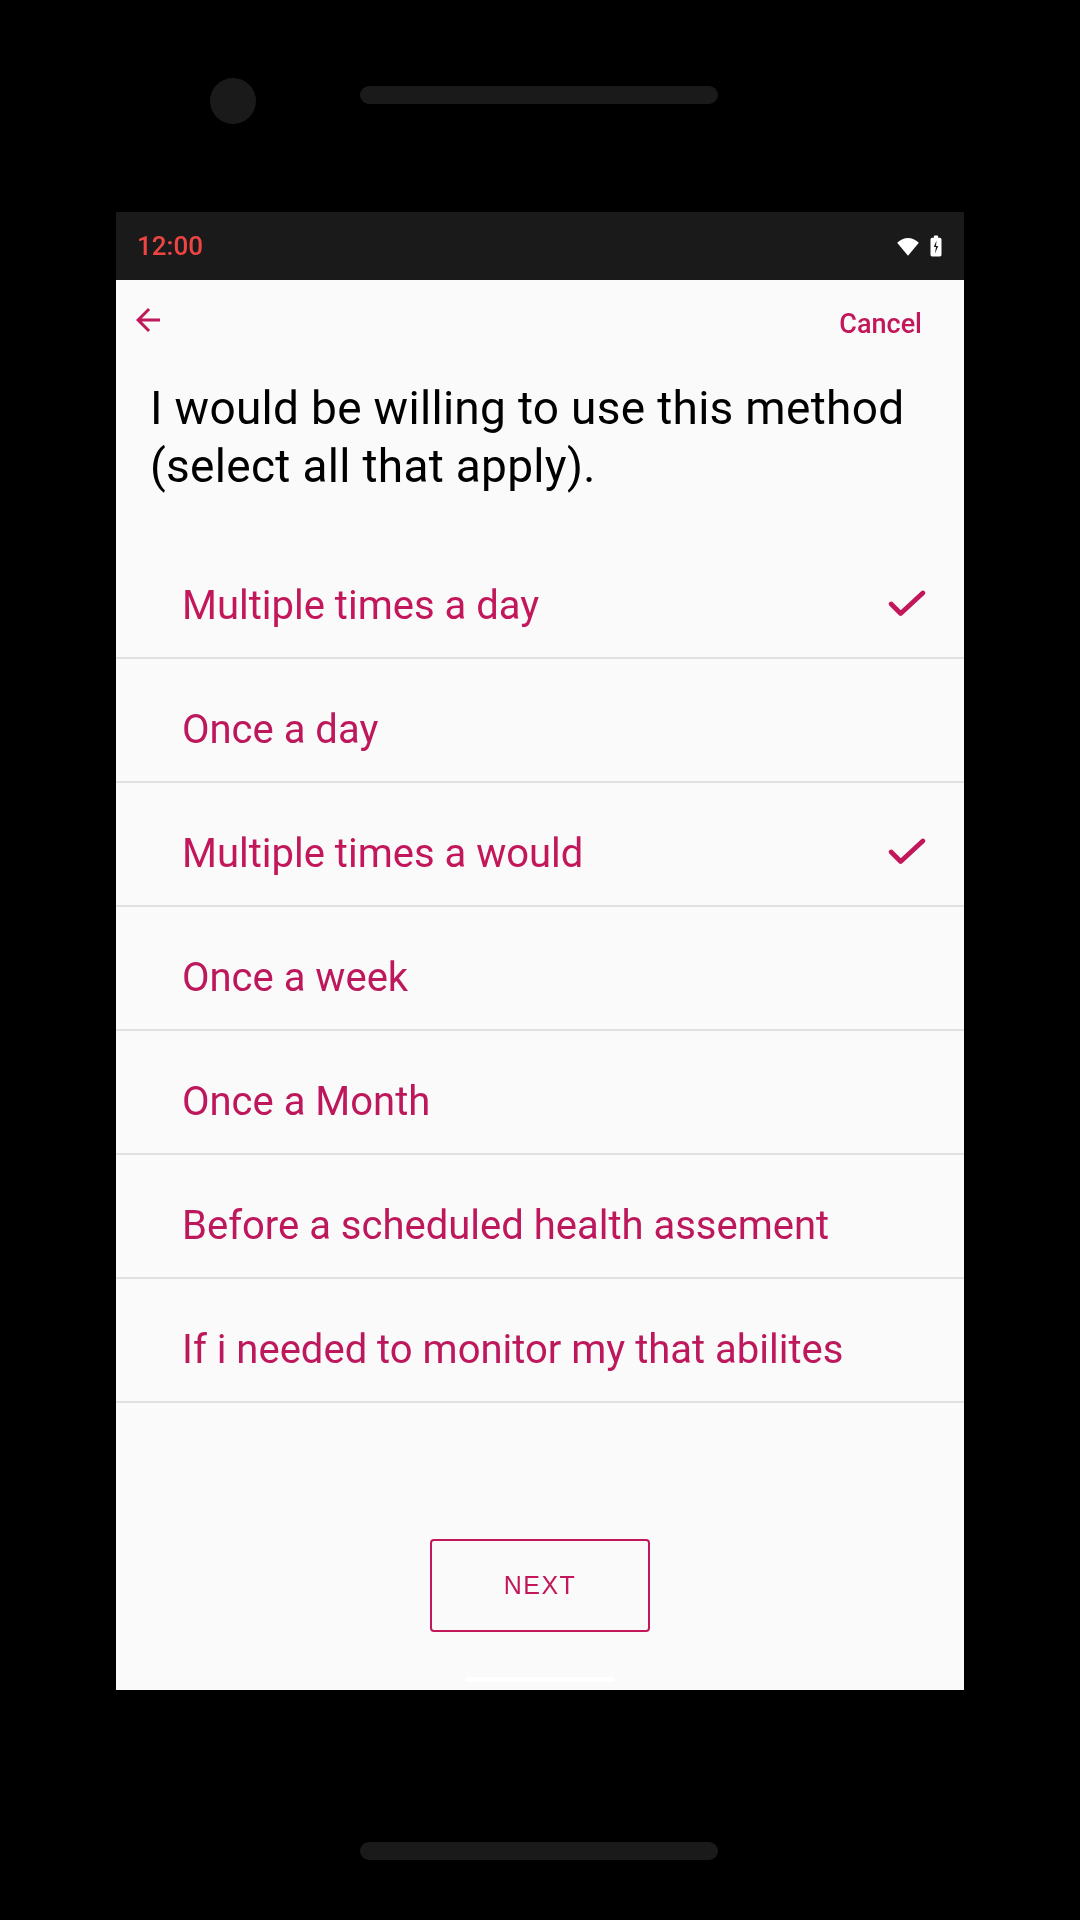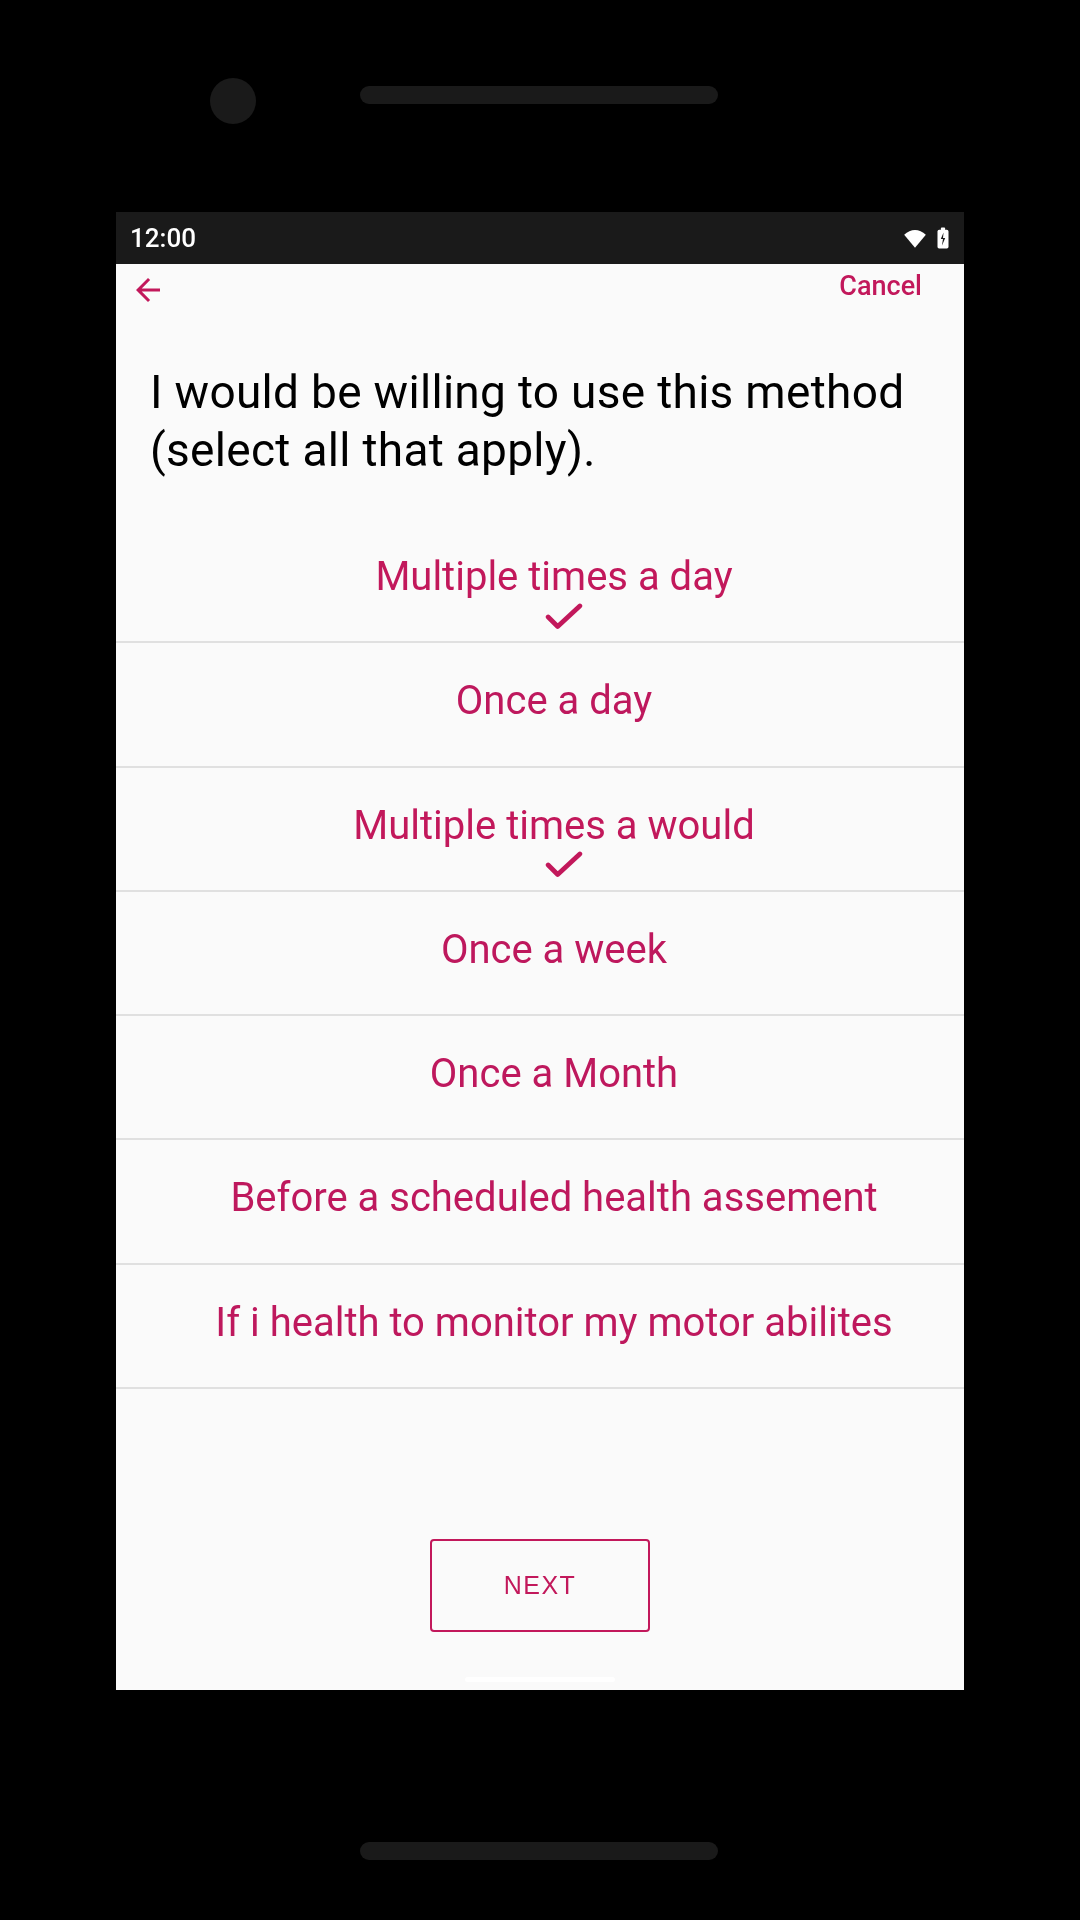--- a/index.html
+++ b/index.html
@@ -35,44 +35,44 @@
     .phone-screen {
       position: absolute;
       top: 212px;
       left: 116px;
       width: 848px;
       height: 1478px;
       background: #fafafa;
       overflow: hidden;
     }
     .status-bar {
-      height: 52px;
-      background: #1a1a1a;
-      color: #ffffff;
+      height: 68px;
+      background: #1a1a1a;
+      color: #ef4444;
       display: flex;
       align-items: center;
       justify-content: space-between;
-      padding: 0 14px;
+      padding: 0 21px;
     }
     .status-time {
       font-size: 26px;
       font-weight: 500;
     }
     .status-icons {
       display: flex;
       align-items: center;
       gap: 8px;
     }
     .wifi-icon svg, .battery-icon svg {
       display: block;
     }
     .app-header {
       height: 54px;
       display: flex;
-      align-items: flex-start;
+      align-items: flex-end;
       justify-content: space-between;
       padding: 0 18px 0 12px;
       margin-top: 6px;
     }
     .back-icon {
       color: #c2185b;
       width: 40px;
       height: 40px;
       display: flex;
       align-items: center;
@@ -101,21 +101,20 @@
       height: 870px;
     }
     .option-item {
       display: flex;
       align-items: center;
       justify-content: space-between;
       padding: 34px 38px 14px 66px;
       border-bottom: 2px solid #e0e0e0;
       cursor: pointer;
       min-height: 124px;
-      flex-direction: column;
     }
     .option-label {
       font-size: 40px;
       font-weight: 400;
       line-height: 1.22;
     }
     .option-item.selected .option-label {
       color: #c2185b;
     }
     .option-item:not(.selected) .option-label {
@@ -238,21 +237,21 @@
             <path d="M2 9 L8 15 L22 2" stroke="currentColor" stroke-width="3" fill="none" stroke-linecap="round" stroke-linejoin="round"></path>
           </svg></span>
       </div>
       <div class="option-item">
         <span class="option-label">Before a scheduled health assement</span>
         <span class="check-icon hidden"><svg width="38" height="30" viewBox="0 0 24 18">
             <path d="M2 9 L8 15 L22 2" stroke="currentColor" stroke-width="3" fill="none" stroke-linecap="round" stroke-linejoin="round"></path>
           </svg></span>
       </div>
       <div class="option-item">
-        <span class="option-label">If i health to monitor my motor abilites</span>
+        <span class="option-label">If i needed to monitor my that abilites</span>
         <span class="check-icon hidden"><svg width="38" height="30" viewBox="0 0 24 18">
             <path d="M2 9 L8 15 L22 2" stroke="currentColor" stroke-width="3" fill="none" stroke-linecap="round" stroke-linejoin="round"></path>
           </svg></span>
       </div>
     </div>
 
   <div class="button-area">
     <button class="next-button">NEXT</button>
   </div>
 

